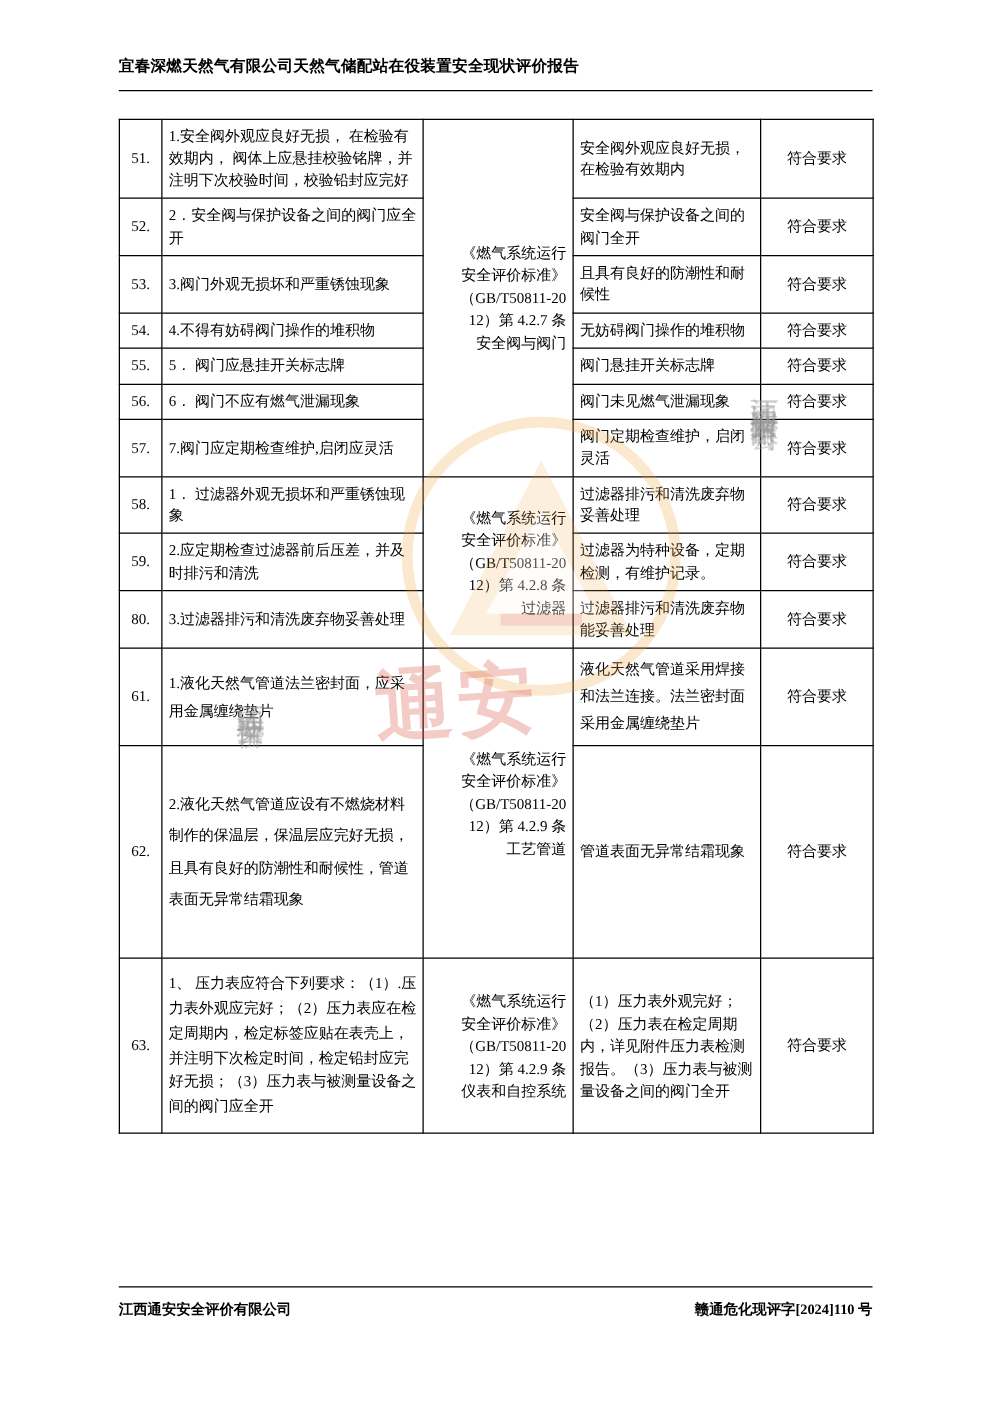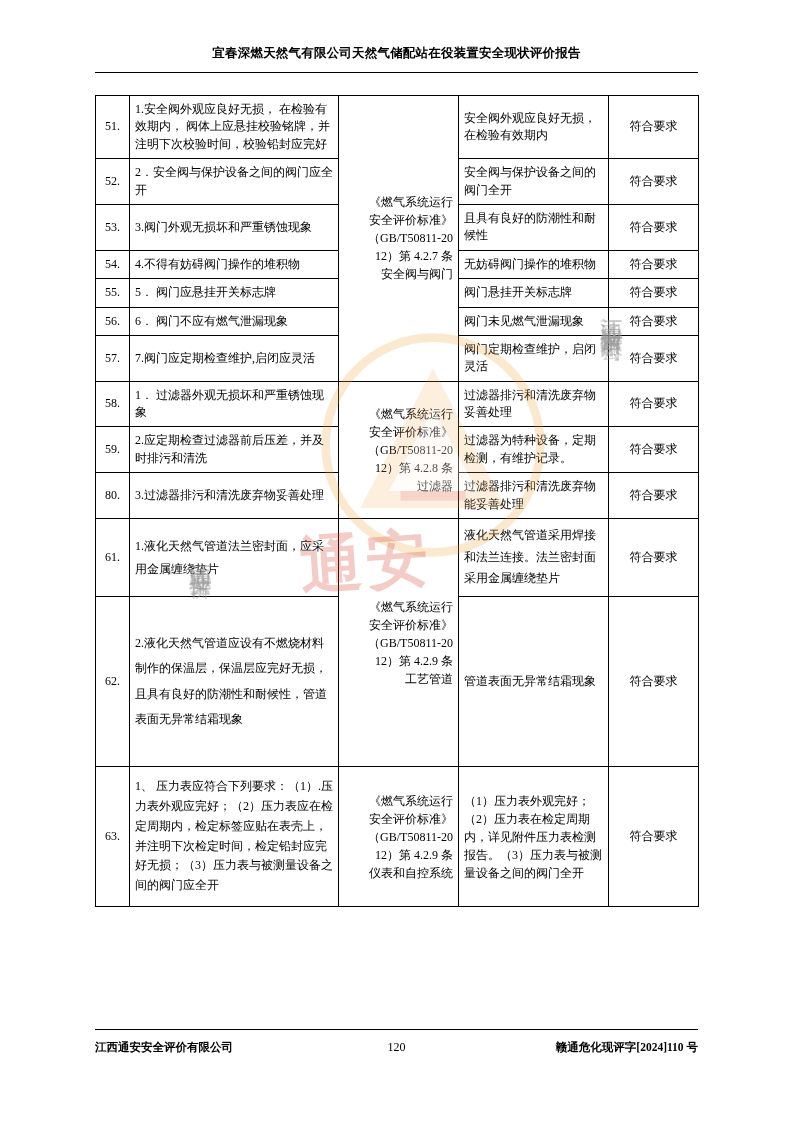--- a/index.html
+++ b/index.html
@@ -21,21 +21,21 @@
     height: 1122px;
     box-sizing: border-box;
     padding: 0;
   }
   
   .doc-header {
     position: absolute;
     top: 45px;
     left: 95px;
     width: 603px;
-    text-align: center;
+    text-align: left;
     font-size: 12.5px;
     font-weight: bold;
     letter-spacing: 0.2px;
     white-space: nowrap;
   }
   .header-rule {
     position: absolute;
     top: 72px;
     left: 95px;
     width: 603px;
@@ -308,17 +308,16 @@
         </td>
         <td class="chk" style="line-height:1.5">（1）压力表外观完好；（2）压力表在检定周期内，详见附件压力表检测报告。（3）压力表与被测量设备之间的阀门全开</td>
         <td class="res">符合要求</td>
       </tr>
     </tbody>
   </table>
 
   <div class="footer-rule"></div>
   <div class="footer">
     <span class="f-left">江西通安安全评价有限公司</span>
-    <span class="f-center">120</span>
     <span class="f-right">赣通危化现评字[2024]110 号</span>
   </div>
 
 </div>
 
 </body></html>

